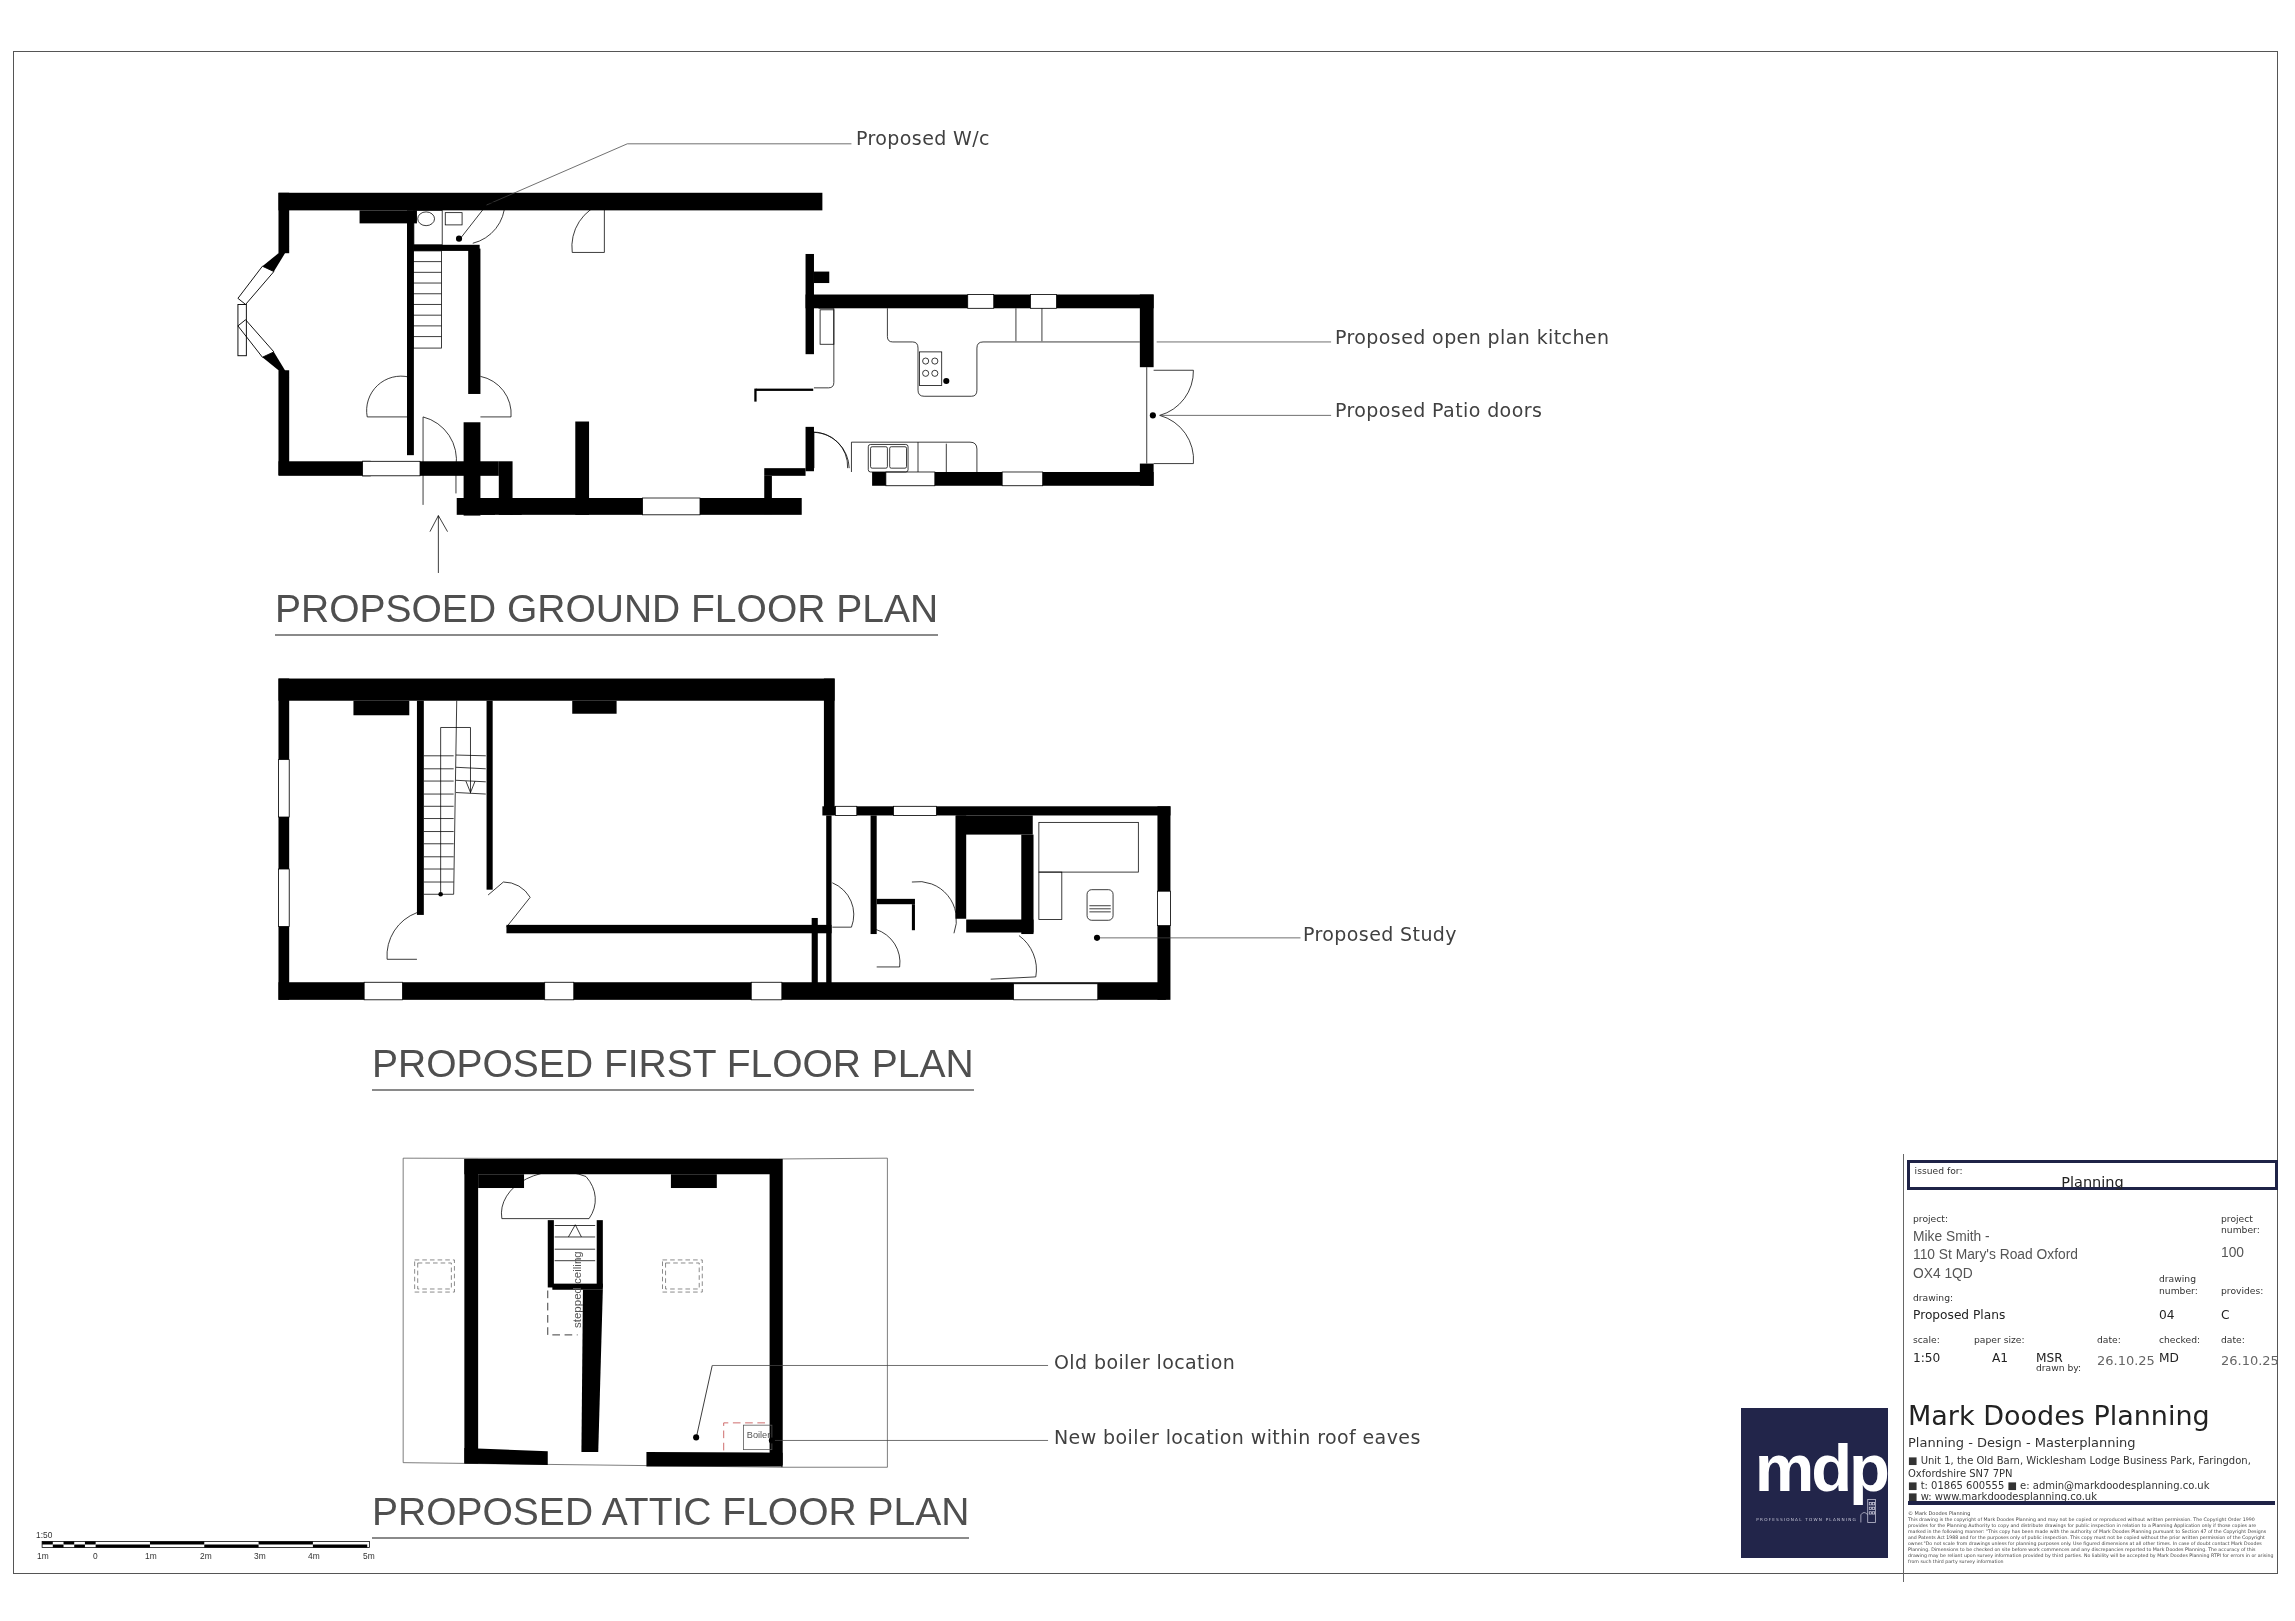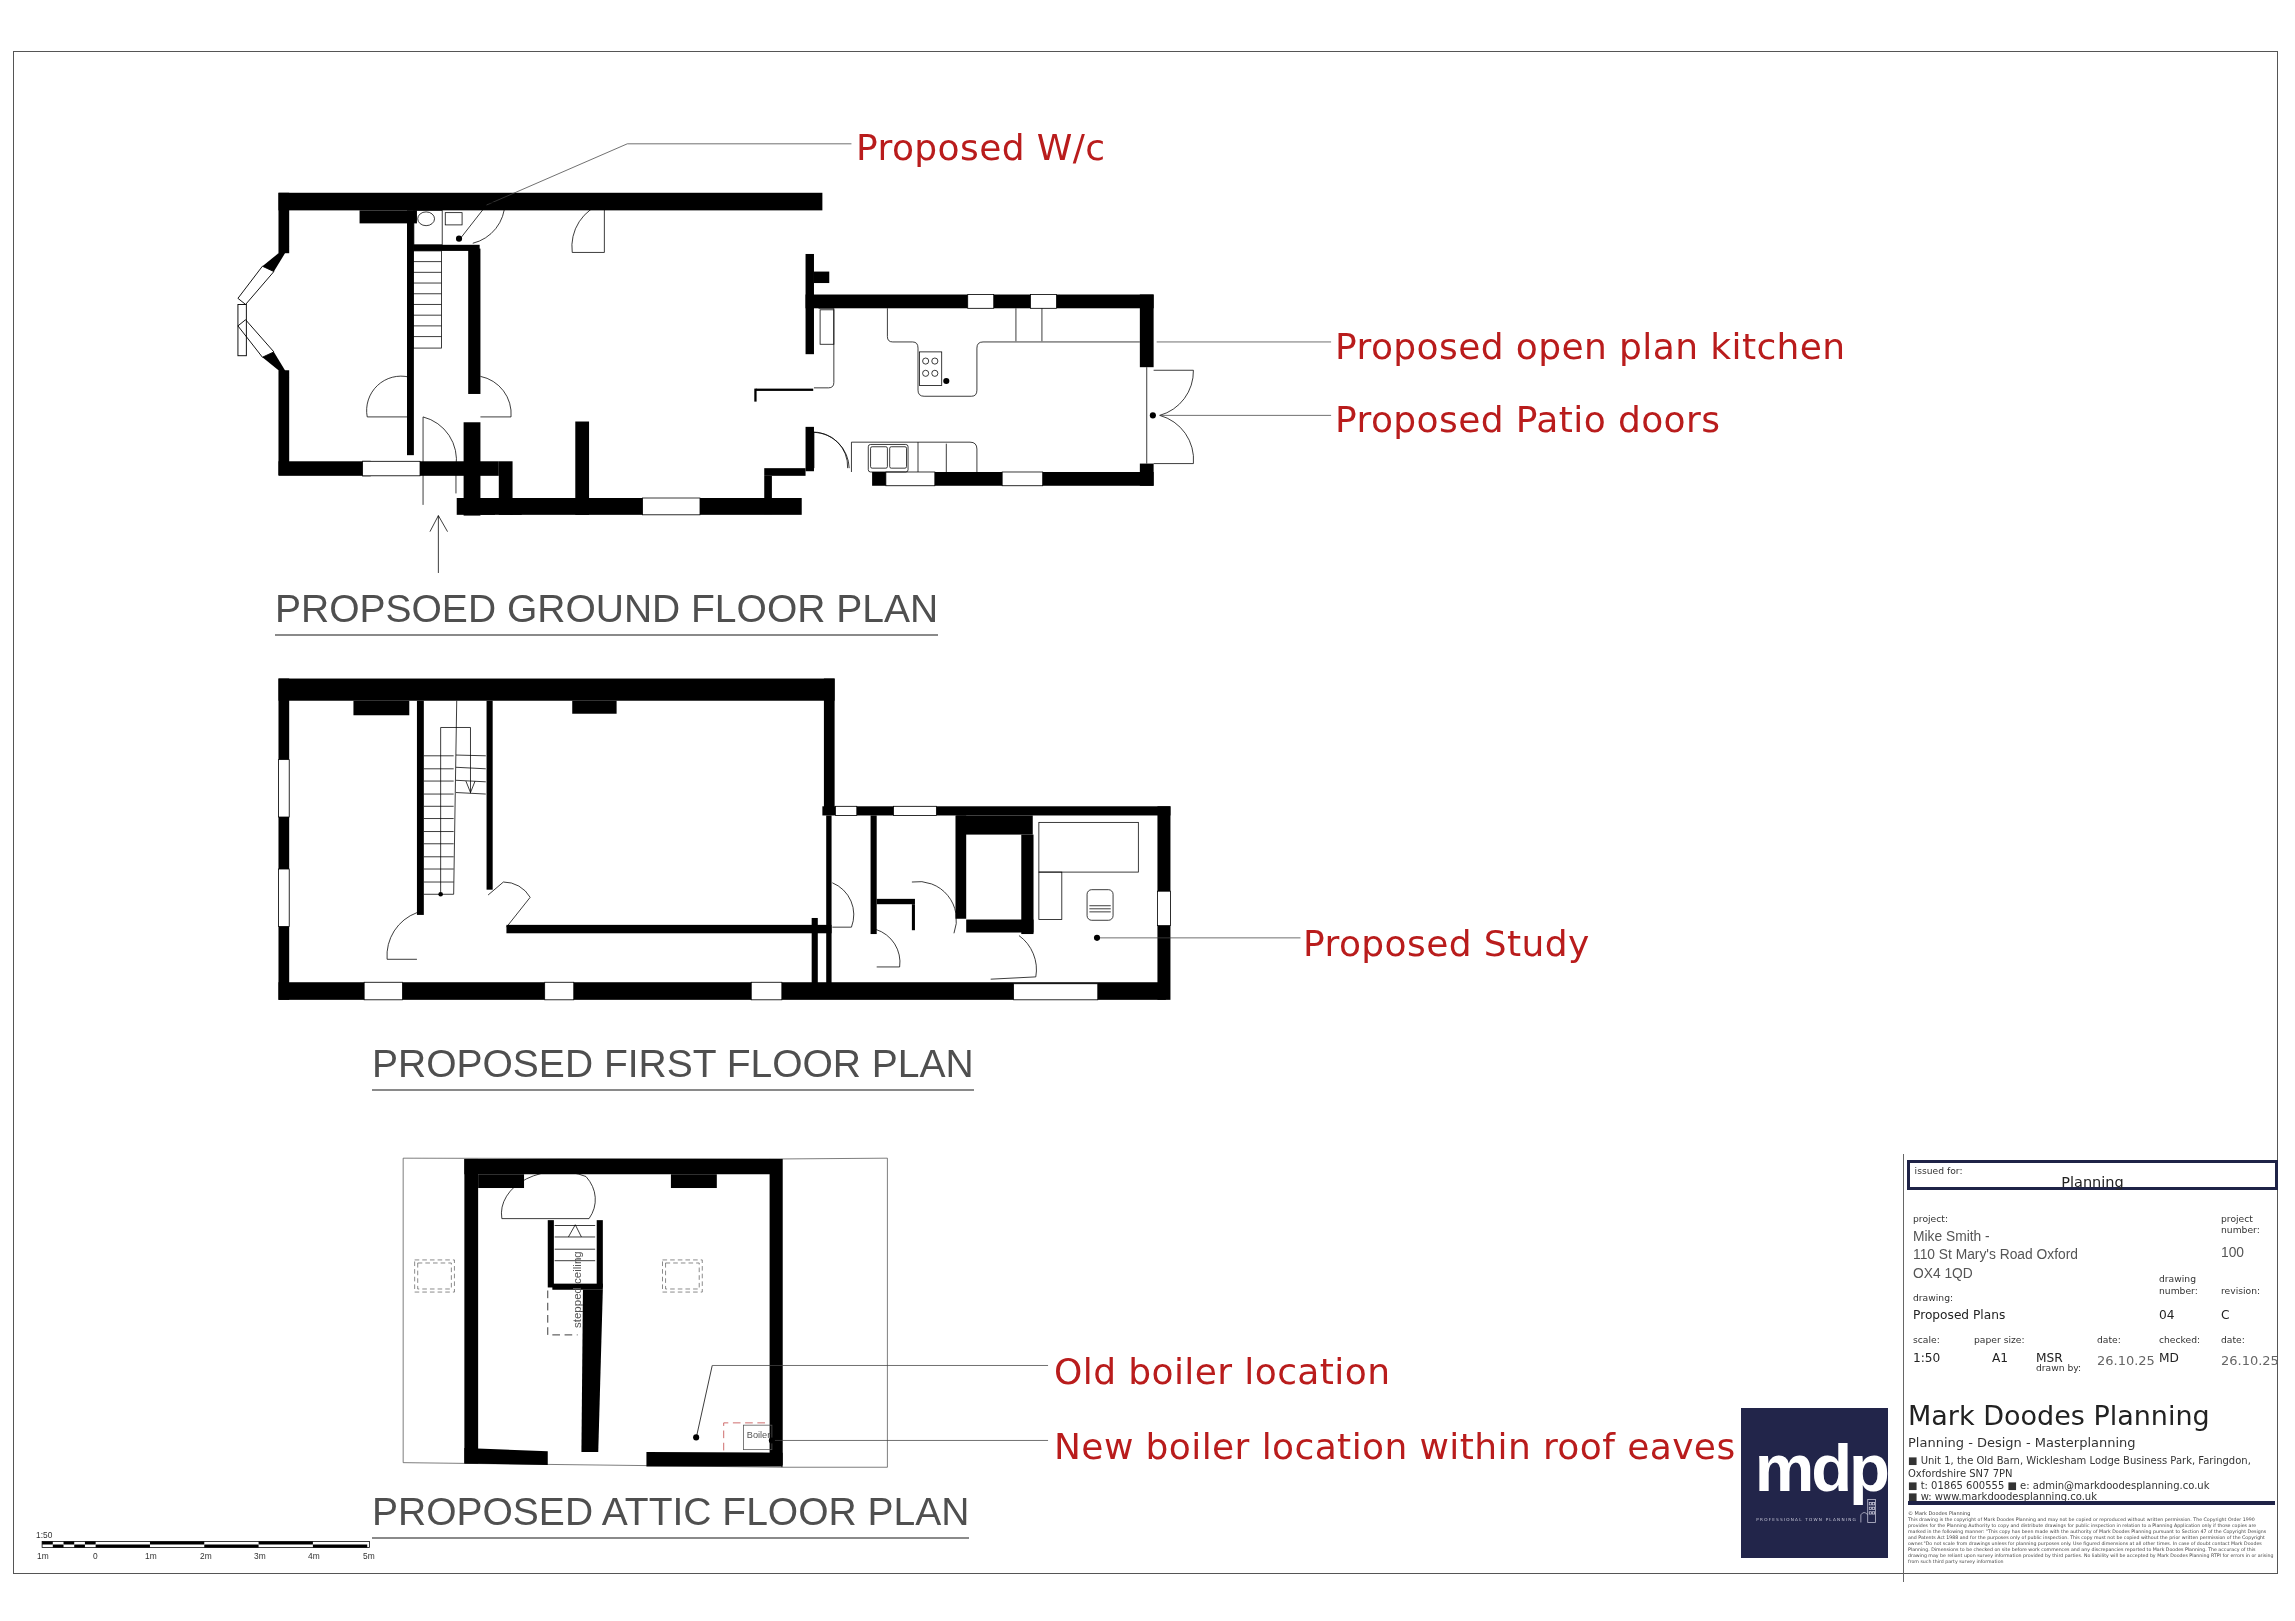--- a/index.html
+++ b/index.html
@@ -1,19 +1,19 @@
 <!DOCTYPE html>
 <html style="font-size:12.2px"><head>
 <meta charset="utf-8">
 <style>
   html, body { margin:0; padding:0; background:#ffffff; }
   body { width:2295px; height:1621px; position:relative; overflow:hidden; font-family:"DejaVu Sans", sans-serif; color:#4a4a4a; }
   .sheet-border { position:absolute; left:13px; top:51px; width:2265px; height:1523px; border:1.5px solid #555; box-sizing:border-box; }
   svg.plans { position:absolute; left:0; top:0; }
-  .callout { position:absolute; font-family:"DejaVu Sans", sans-serif; font-size:36px; color:#b91c1c; white-space:nowrap; letter-spacing:0.4px; }
+  .callout { position:absolute; font-family:"DejaVu Sans", sans-serif; font-size:19px; color:#404040; white-space:nowrap; letter-spacing:0.4px; }
   .plan-title { position:absolute; font-family:"Liberation Sans", sans-serif; font-size:39px; color:#4f4f4f; white-space:nowrap; border-bottom:2.3px solid #8a8a8a; padding-bottom:6.1px; line-height:1; }
   .scale-label { position:absolute; font-family:"Liberation Sans", sans-serif; font-size:8.4px; color:#333; }
   .tb { position:absolute; font-family:"DejaVu Sans", sans-serif; color:#333; }
   .tb-issued { position:absolute; left:1907px; top:1160px; width:371px; height:30px; border:3.8px solid #1f2347; box-sizing:border-box; background:#fff; }
   .tb-issued-label { position:absolute; left:4.6px; top:1.5px; font-size:9.2px; color:#333; }
   .tb-issued-value { position:absolute; left:0; right:0; top:10.7px; text-align:center; font-size:14.5px; color:#222; }
   .lbl { font-size:9.2px; color:#333; }
   .val-lg { font-size:13.8px; color:#555; font-family:"Liberation Sans", sans-serif; }
   .val { font-size:12.2px; color:#222; }
   .val-sm { font-size:13px; color:#666; }
@@ -337,21 +337,21 @@
   <span class="tb val-lg" style="left:1913px; top:1229px;">Mike Smith -</span>
   <span class="tb val-lg" style="left:1913px; top:1247px;">110 St Mary's Road Oxford</span>
   <span class="tb val-lg" style="left:1913px; top:1266px;">OX4 1QD</span>
 
   <span class="tb lbl" style="left:2221px; top:1213px;">project</span>
   <span class="tb lbl" style="left:2221px; top:1224px;">number:</span>
   <span class="tb val-lg" style="left:2221px; top:1245px;">100</span>
 
   <span class="tb lbl" style="left:2159px; top:1273px;">drawing</span>
   <span class="tb lbl" style="left:2159px; top:1285px;">number:</span>
-  <span class="tb lbl" style="left:2221px; top:1285px;">revision:</span>
+  <span class="tb lbl" style="left:2221px; top:1285px;">provides:</span>
 
   <span class="tb lbl" style="left:1913px; top:1292px;">drawing:</span>
   <span class="tb val" style="left:1913px; top:1308px;">Proposed Plans</span>
   <span class="tb val" style="left:2159px; top:1308px;">04</span>
   <span class="tb val" style="left:2221px; top:1308px;">C</span>
 
   <span class="tb lbl" style="left:1913px; top:1334px;">scale:</span>
   <span class="tb lbl" style="left:1974px; top:1334px;">paper size:</span>
   <span class="tb lbl" style="left:2036px; top:1334px;margin-top:28px;">drawn by:</span>
   <span class="tb lbl" style="left:2097px; top:1334px;">date:</span>

